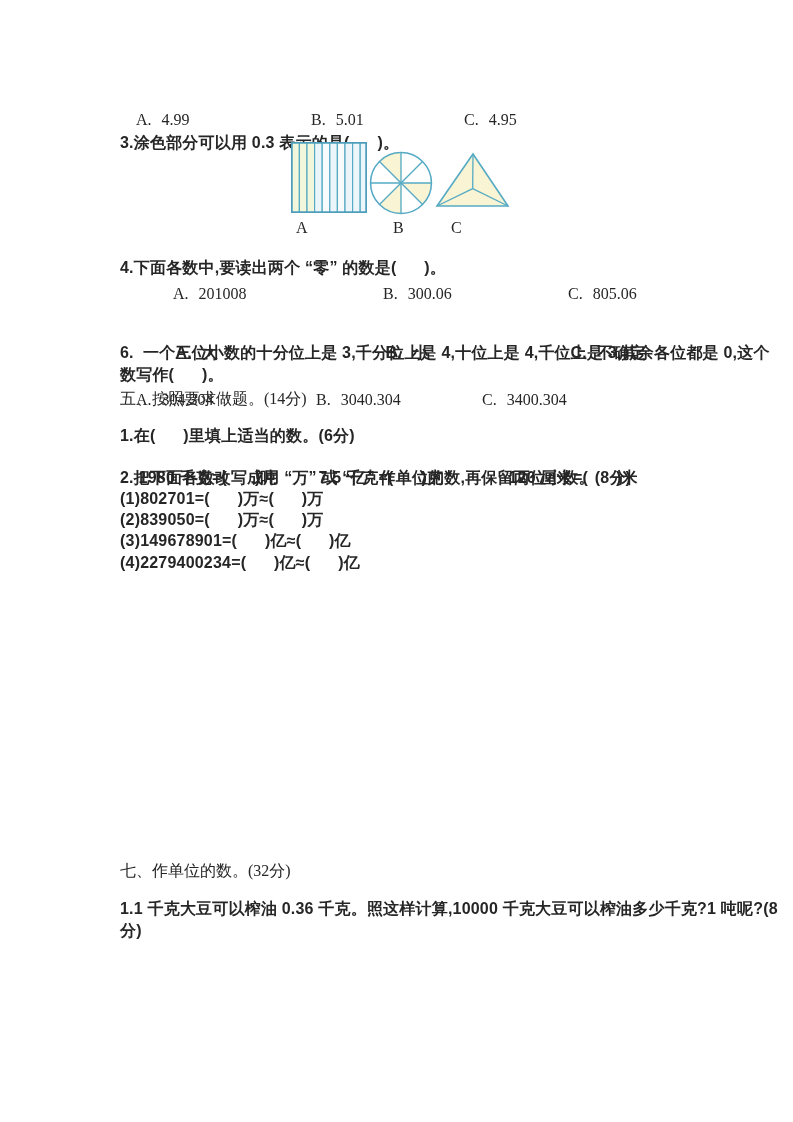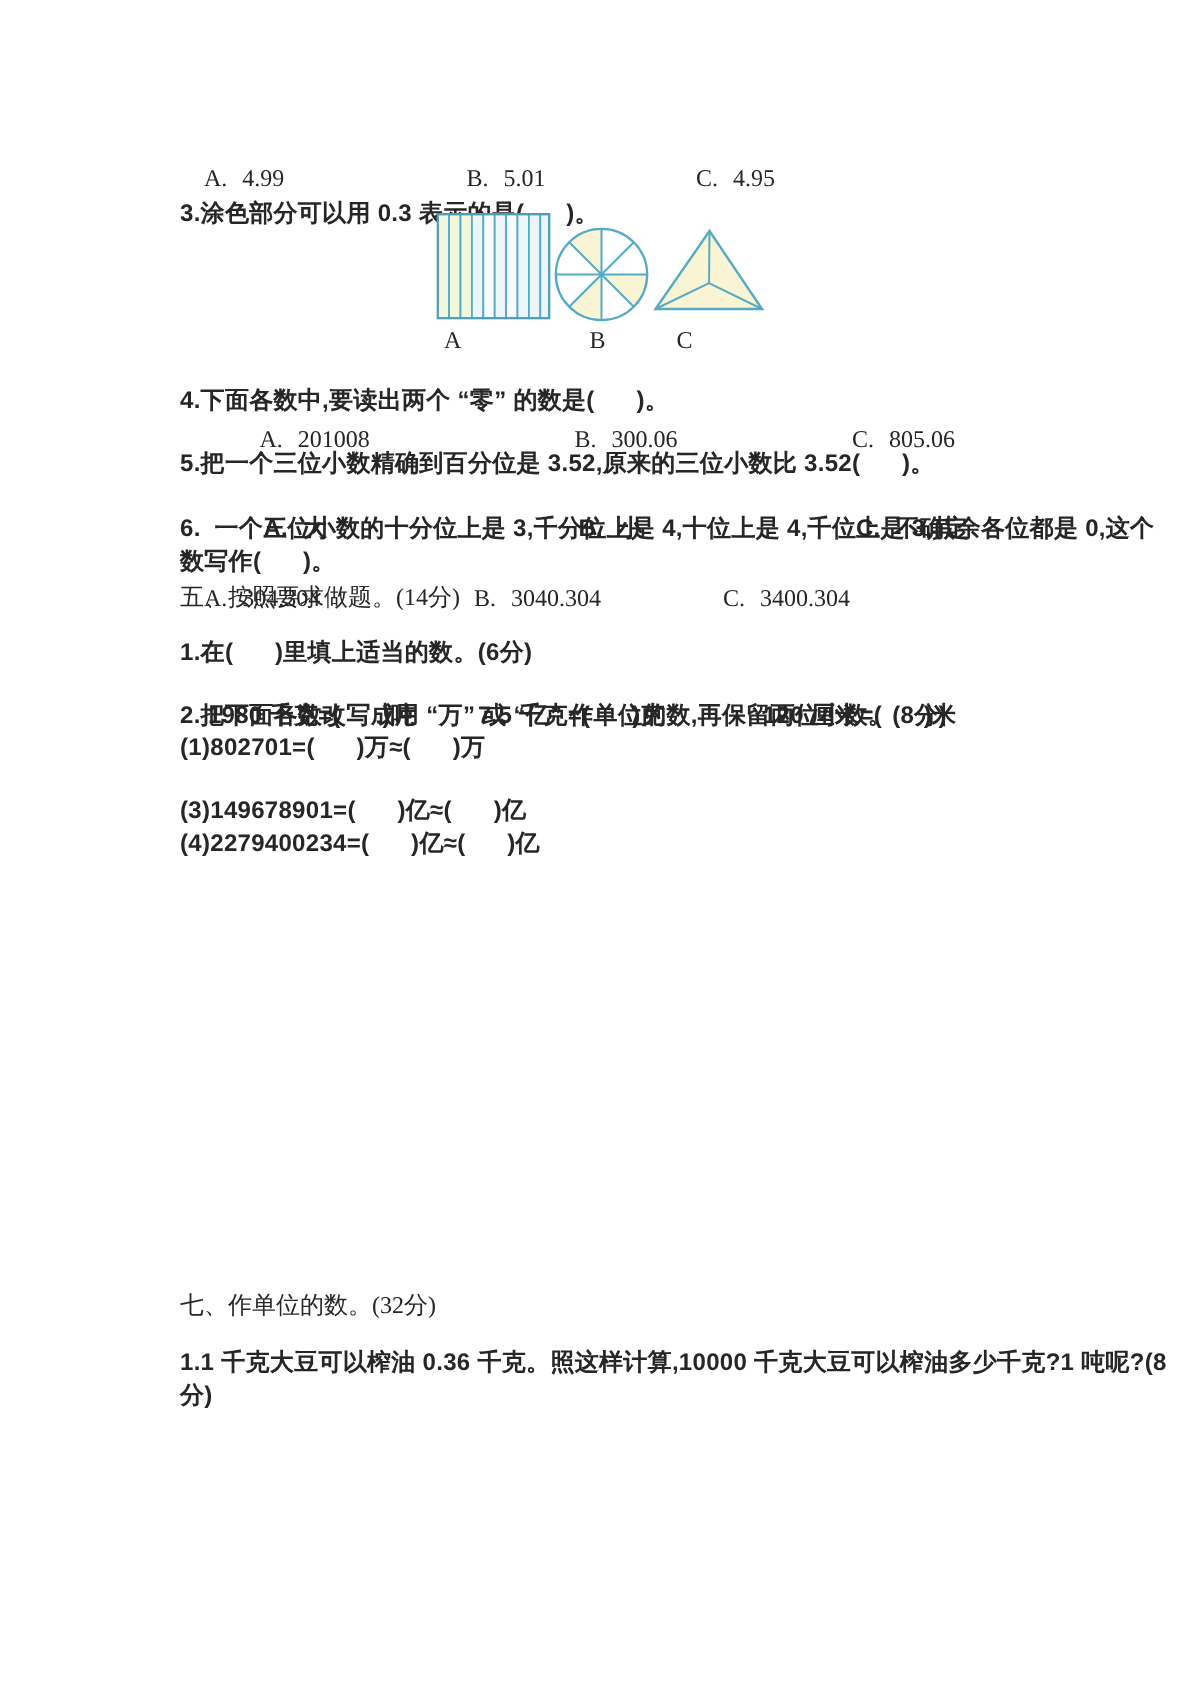--- a/index.html
+++ b/index.html
@@ -88,38 +88,38 @@
 
   <div class="fig-label" style="left:296px; top:219px">A</div>
   <div class="fig-label" style="left:393px; top:219px">B</div>
   <div class="fig-label" style="left:451px; top:219px">C</div>
 
   <div class="line hei" style="top:241px">4.下面各数中,要读出两个 “零” 的数是(      )。</div>
   <div class="line song r-q45" style="top:262px">
     <span class="opt"><span>A.</span><span class="ov">201008</span></span><span class="opt"><span>B.</span><span class="ov">300.06</span></span><span class="opt"><span>C.</span><span class="ov">805.06</span></span>
   </div>
 
-  <div class="line hei" style="top:283px">5.把一个三位小数精确到百分位是 3.52,原来的三位小数比 3.52(      )。</div>
   <div class="line hei r-q45" style="top:305px">
     <span class="opt"><span>A.</span><span class="ov">大</span></span><span class="opt"><span>B.</span><span class="ov">小</span></span><span class="opt"><span>C.</span><span class="ov">不确定</span></span>
   </div>
 
   <div class="line hei" style="top:326px">6.  一个三位小数的十分位上是 3,千分位上是 4,十位上是 4,千位上是 3,其余各位都是 0,这个</div>
   <div class="line hei" style="top:348px">数写作(      )。</div>
   <div class="line song r-q6" style="top:368px">
     <span class="opt"><span>A.</span><span class="ov">304.304</span></span><span class="opt"><span>B.</span><span class="ov">3040.304</span></span><span class="opt"><span>C.</span><span class="ov">3400.304</span></span>
   </div>
 
   <div class="line song" style="top:388px">五、按照要求做题。(14分)</div>
   <div class="line hei" style="top:409px">1.在(      )里填上适当的数。(6分)</div>
   <div class="line hei r-conv" style="top:430px">
     <span class="opt">1980 千克=(      )吨</span><span class="opt">7.5 千克=(      )克</span><span class="opt">120 厘米=(      )米</span>
   </div>
   <div class="line hei" style="top:451px">2.把下面各数改写成用 “万” 或 “亿” 作单位的数,再保留两位小数。(8分)</div>
   <div class="line hei" style="top:472px">(1)802701=(      )万≈(      )万</div>
+  <div class="line hei" style="top:493px">(2)839050=(      )万≈(      )万</div>
   <div class="line hei" style="top:514px">(3)149678901=(      )亿≈(      )亿</div>
   <div class="line hei" style="top:536px">(4)2279400234=(      )亿≈(      )亿</div>
 
 
   <div class="line song" style="top:860px">七、作单位的数。(32分)</div>
   <div class="line hei" style="top:882px">1.1 千克大豆可以榨油 0.36 千克。照这样计算,10000 千克大豆可以榨油多少千克?1 吨呢?(8</div>
   <div class="line hei" style="top:904px">分)</div>
 
 </div>
 

